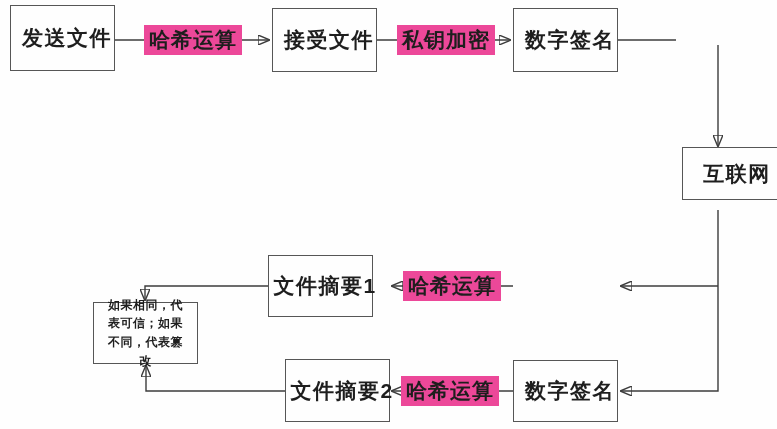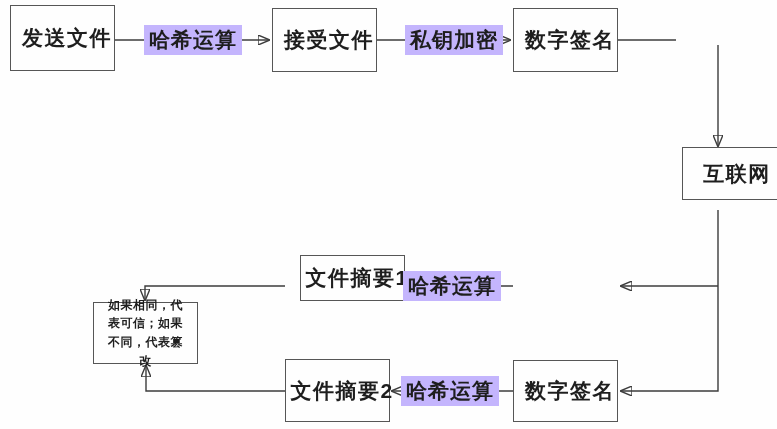--- a/index.html
+++ b/index.html
@@ -46,21 +46,21 @@
     font-size: 12px;
     letter-spacing: 0.5px;
     line-height: 1.55;
     white-space: normal;
     text-align: center;
     padding: 2px 14px;
   }
   .edge-label {
     position: absolute;
     transform: translate(-50%, -50%);
-    background: #c4b5fd;
+    background: #ec4899;
     padding: 1px 5px;
     font-size: 21px;
     font-weight: 600;
     color: #1e1e1e;
     letter-spacing: 1px;
     white-space: nowrap;
   }
 </style>
 </head>
 <body>
@@ -87,30 +87,30 @@
 
   <div class="node" style="left:10px; top:5px; width:105px; height:66px;">发送文件</div>
 
   <div class="node" style="left:272px; top:8px; width:105px; height:64px;">接受文件</div>
 
   <div class="node" style="left:513px; top:8px; width:105px; height:64px;">数字签名</div>
 
   <div class="node" style="left:682px; top:147px; width:101px; height:53px;">互联网</div>
 
 
-  <div class="node" style="left:300px; top:255px; width:105px; height:46px;">文件摘要1</div>
+  <div class="node" style="left:268px; top:255px; width:105px; height:62px;">文件摘要1</div>
 
   <div class="node note" style="left:93px; top:302px; width:105px; height:62px;">如果相同，代表可信；如果不同，代表篡改</div>
 
   <div class="node" style="left:285px; top:359px; width:105px; height:63px;">文件摘要2</div>
 
   <div class="node" style="left:513px; top:360px; width:105px; height:62px;">数字签名</div>
 
   <span class="edge-label" style="left:193px; top:40px;">哈希运算</span>
 
-  <span class="edge-label" style="left:446px; top:40px;margin-left:8px;">私钥加密</span>
+  <span class="edge-label" style="left:446px; top:40px;">私钥加密</span>
 
 
   <span class="edge-label" style="left:452px; top:286px;">哈希运算</span>
 
   <span class="edge-label" style="left:450px; top:391px;">哈希运算</span>
 
 </div>
 
 </body></html>

